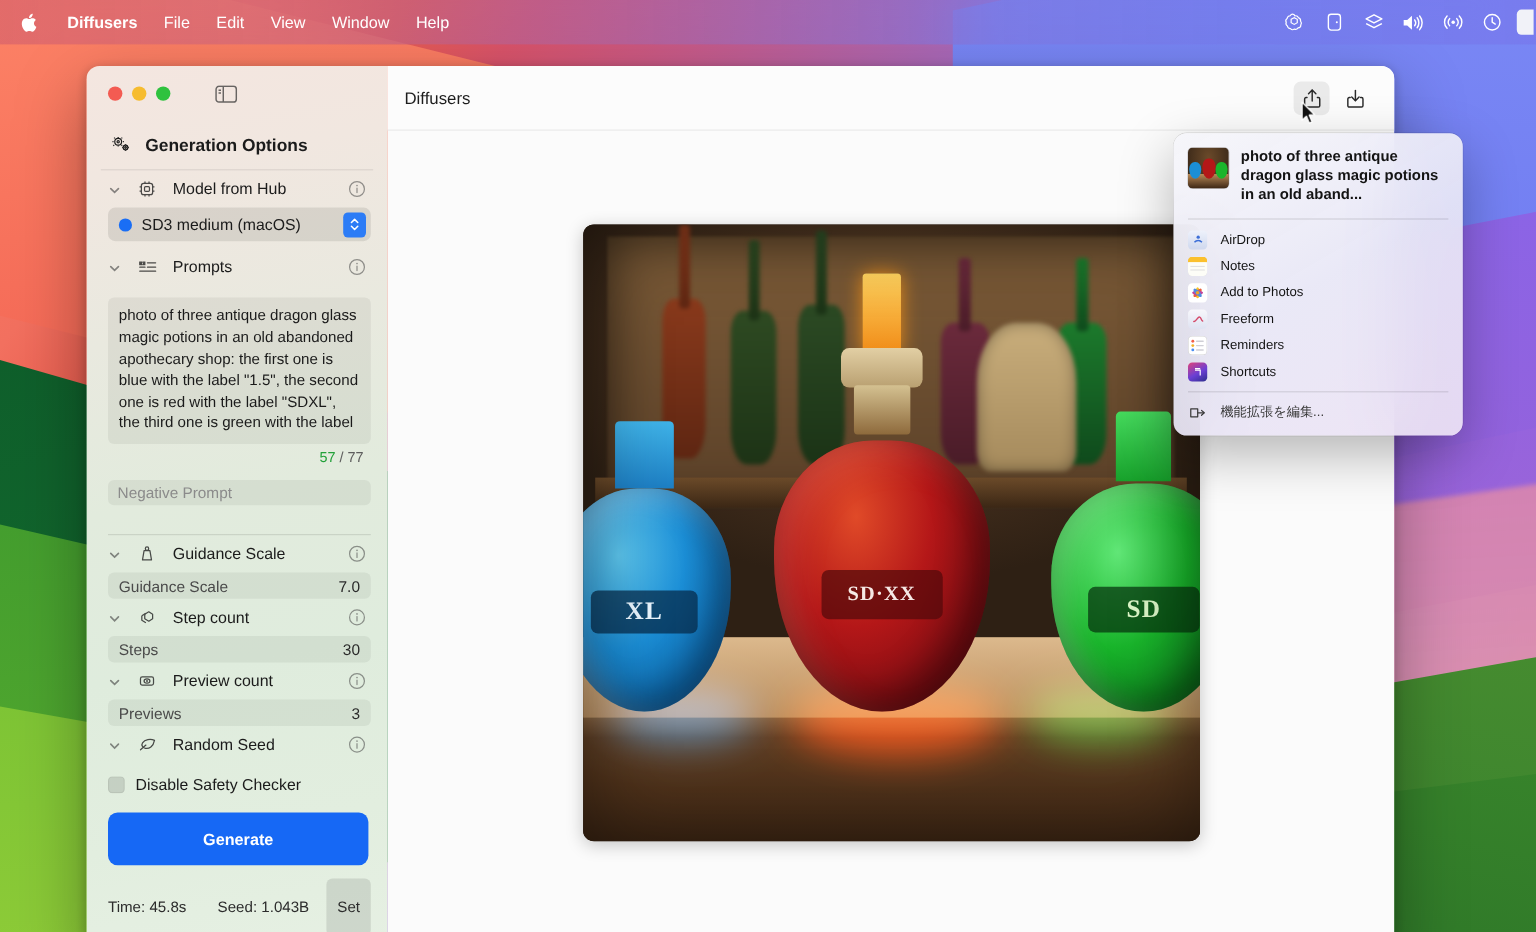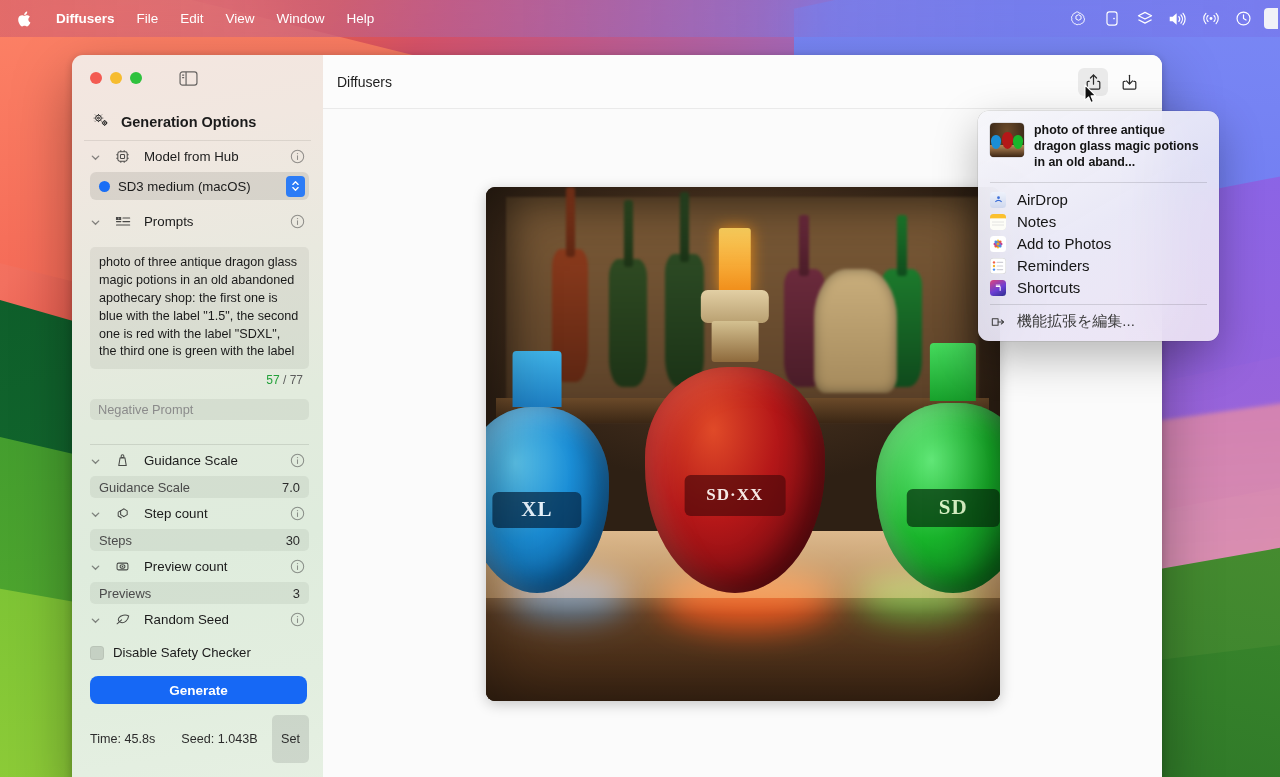--- a/index.html
+++ b/index.html
@@ -195,21 +195,21 @@
     padding: 10px 14px 0 18px;
     font-size: 13.2px;
   }
   .chk { width:14px; height:14px; border-radius:3.5px; background: rgba(0,0,0,.12); border:1px solid rgba(0,0,0,.06); flex:0 0 14px;}
 
   .gen-btn {
     margin: 16px 16px 0 18px;
     background: #1668f5;
     color: #fff;
     font-size: 13.5px; font-weight: 600;
-    height: 28px;
+    height: 44px;
     border-radius: 8px;
     display:flex; align-items:center; justify-content:center;
     border:none; cursor: pointer;
   }
   .footer-row {
     display:flex; align-items:center;
     padding: 11px 14px 0 18px;
     font-size: 12.6px; color:#2c2c2c; gap: 12px;
   }
   .footer-row .time { }
@@ -298,21 +298,21 @@
     width: 34px; height: 34px; border-radius: 4px; flex: 0 0 34px;
     overflow:hidden; position:relative;
     box-shadow: 0 0 0 .5px rgba(0,0,0,.2);
   }
   .sp-title { font-weight: 700; font-size: 12.4px; line-height: 1.28; }
   .sp-sep { height:1px; background: rgba(0,0,0,.12); margin: 0 12px; }
   .sp-list { padding: 6px 0 5px 0;}
   .sp-row {
     display:flex; align-items:center; gap: 11px;
     padding: 2px 12px; height: 22px;
-    cursor: default; font-size: 15px;
+    cursor: default; font-size: 11px;
   }
   .sp-ico { width:16px; height:16px; border-radius: 3.5px; flex:0 0 16px; display:flex; align-items:center; justify-content:center; overflow:hidden;}
   .sp-footer { padding: 6px 0 8px 0;}
   .sp-row.jp { color:#3a3a3a; }
 
   .cursor {
     position:absolute; left: 1084px; top: 84px; z-index: 80;
     width: 13px; height: 20px;
   }
 </style>
@@ -717,20 +717,28 @@
             <ellipse rx="2.1" ry="5.2" fill="#e8603c" transform="rotate(45)"></ellipse>
             <ellipse rx="2.1" ry="5.2" fill="#c3429b" transform="rotate(90)"></ellipse>
             <ellipse rx="2.1" ry="5.2" fill="#4e8ce0" transform="rotate(135)"></ellipse>
             <circle r="1.7" fill="#f0a32a"></circle>
           </g>
         </svg>
       </span>
       <span>Add to Photos</span>
     </div>
 
+    <div class="sp-row">
+      <span class="sp-ico" style="background:linear-gradient(180deg,#f7f7fb,#dfe3f2);">
+        <svg width="11" height="11" viewBox="0 0 12 12" fill="none" stroke="#d44a6a" stroke-width="1.3" stroke-linecap="round">
+            <path d="M2 8.6c2.2.6 3.4-4.6 5.4-4 1.4.4 1.4 3.4 2.6 3.6"></path>
+          </svg>
+      </span>
+      <span>Freeform</span>
+    </div>
 
     <div class="sp-row">
       <span class="sp-ico" style="background:#fff;box-shadow:inset 0 0 0 .5px rgba(0,0,0,.18);">
         <svg width="14" height="12" viewBox="0 0 14 12">
           <circle cx="3" cy="2.4" r="1.2" fill="#f2604a"></circle>
             <rect x="5.6" y="1.8" width="6.6" height="1.2" rx=".6" fill="#cfcfd6"></rect>
           <circle cx="3" cy="6" r="1.2" fill="#f2b32a"></circle>
             <rect x="5.6" y="5.4" width="6.6" height="1.2" rx=".6" fill="#cfcfd6"></rect>
           <circle cx="3" cy="9.6" r="1.2" fill="#4a8ef2"></circle>
             <rect x="5.6" y="9" width="6.6" height="1.2" rx=".6" fill="#cfcfd6"></rect>

